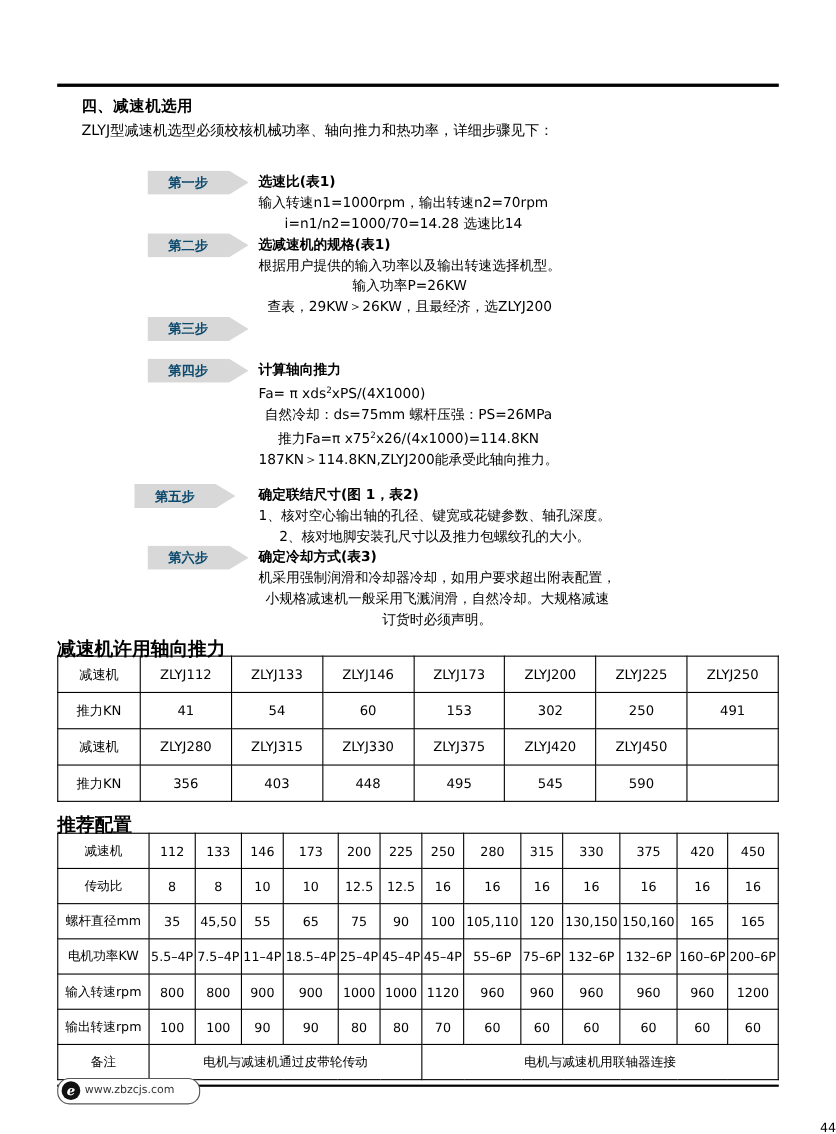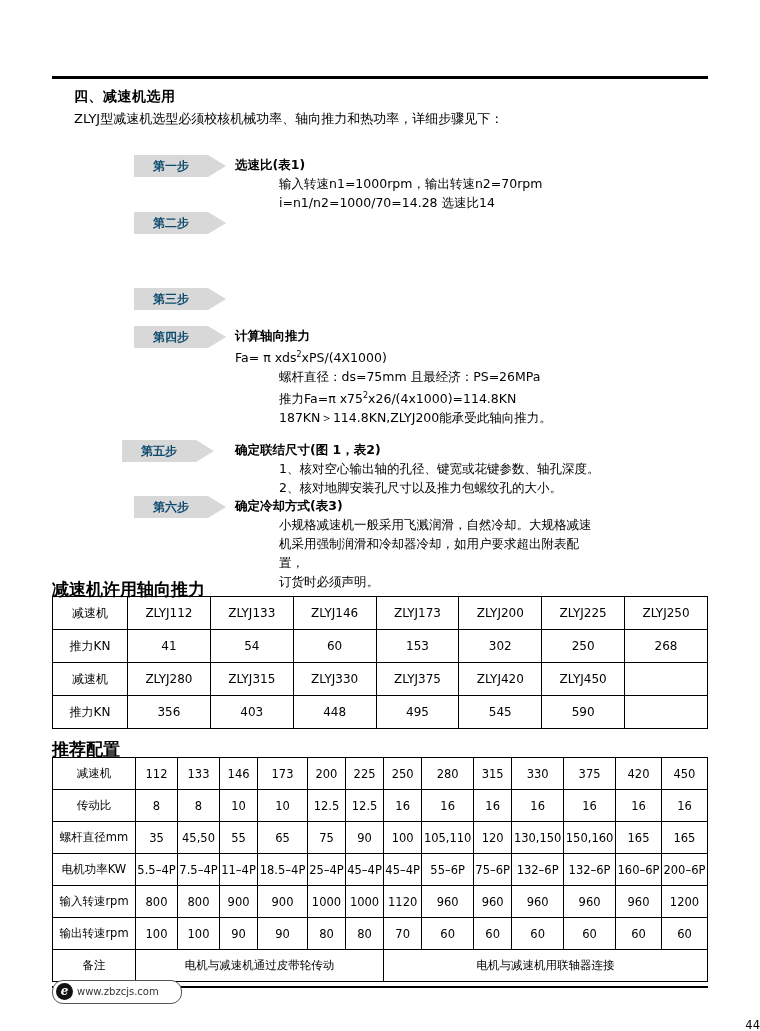--- a/index.html
+++ b/index.html
@@ -22,21 +22,21 @@
     background:#d8d8d8;
     clip-path:polygon(0 0, 74px 0, 92px 11px, 74px 22px, 0 22px);
   }
   .step .lbl{
     position:absolute;left:0;top:0;width:74px;height:22px;line-height:22px;
     text-align:center;font-size:12px;font-weight:bold;color:#0c4a6e;
   }
 
   .blk{position:absolute;font-size:12.5px;line-height:19px;}
   .blk .hd{font-weight:bold;}
-  .ind{display:block;margin-left:44px;}
+  .ind{display:block;text-align:center;}
 
   .tbl-title{position:absolute;font-size:17px;font-weight:bold;}
 
   table{border-collapse:collapse;position:absolute;font-size:12px;}
   table td{border:1px solid #000;text-align:center;padding:0;height:31px;}
 
   
   #t1{left:52px;top:596px;width:656px;}
   #t1 td{height:32px;}
   #t1 td.h{width:74px;}
@@ -76,56 +76,62 @@
   <div class="blk" style="left:235px;top:155px;">
     <span class="hd">选速比(表1)</span>
     <span class="ind">输入转速n1=1000rpm，输出转速n2=70rpm</span>
     <span class="ind">i=n1/n2=1000/70=14.28          选速比14</span>
   </div>
 
   <div class="step" style="left:134px;top:212px;">
     <div class="arrow"></div>
     <div class="lbl">第二步</div>
   </div>
+  <div class="blk" style="left:235px;top:212px;">
+    <span class="hd">选减速机的规格(表1)</span>
+    <span class="ind">根据用户提供的输入功率以及输出转速选择机型。</span>
+    <span class="ind">输入功率P=26KW</span>
+    <span class="ind">查表，29KW＞26KW，且最经济，选ZLYJ200</span>
+  </div>
 
   <div class="step" style="left:134px;top:288px;">
     <div class="arrow"></div>
     <div class="lbl">第三步</div>
   </div>
 
   <div class="step" style="left:134px;top:326px;">
     <div class="arrow"></div>
     <div class="lbl">第四步</div>
   </div>
   <div class="blk" style="left:235px;top:326px;">
     <span class="hd">计算轴向推力</span>
     <span style="display:block;">Fa= π xds<sup>2</sup>xPS/(4X1000)</span>
-    <span class="ind">螺杆直径：ds=75mm     且最经济：PS=26MPa</span>
+    <span class="ind">自然冷却：ds=75mm     螺杆压强：PS=26MPa</span>
     <span class="ind">推力Fa=π x75<sup>2</sup>x26/(4x1000)=114.8KN</span>
     <span class="ind">187KN＞114.8KN,ZLYJ200能承受此轴向推力。</span>
   </div>
 
   <div class="step" style="left:122px;top:440px;">
     <div class="arrow"></div>
     <div class="lbl">第五步</div>
   </div>
   <div class="blk" style="left:235px;top:440px;">
     <span class="hd">确定联结尺寸(图 1，表2)</span>
     <span class="ind">1、核对空心输出轴的孔径、键宽或花键参数、轴孔深度。</span>
     <span class="ind">2、核对地脚安装孔尺寸以及推力包螺纹孔的大小。</span>
   </div>
 
   <div class="step" style="left:134px;top:496px;">
     <div class="arrow"></div>
     <div class="lbl">第六步</div>
   </div>
   <div class="blk" style="left:235px;top:496px;">
     <span class="hd">确定冷却方式(表3)</span>
+    <span class="ind">机采用强制润滑和冷却器冷却，如用户要求超出附表配置，</span>
     <span class="ind">小规格减速机一般采用飞溅润滑，自然冷却。大规格减速</span>
-    <span class="ind">机采用强制润滑和冷却器冷却，如用户要求超出附表配置，</span>
     <span class="ind">订货时必须声明。</span>
   </div>
 
   <div class="tbl-title" style="left:52px;top:578px;">减速机许用轴向推力</div>
   <table id="t1">
     <tbody>
         <tr>
       <td class="h">减速机</td>
       <td>ZLYJ112</td>
       <td>ZLYJ133</td>
@@ -136,21 +142,21 @@
       <td>ZLYJ250</td>
     </tr>
     <tr>
       <td class="h">推力KN</td>
       <td>41</td>
       <td>54</td>
       <td>60</td>
       <td>153</td>
       <td>302</td>
       <td>250</td>
-      <td>268</td>
+      <td>491</td>
     </tr>
     <tr>
       <td class="h">减速机</td>
       <td>ZLYJ280</td>
       <td>ZLYJ315</td>
       <td>ZLYJ330</td>
       <td>ZLYJ375</td>
       <td>ZLYJ420</td>
       <td>ZLYJ450</td>
       <td></td>

